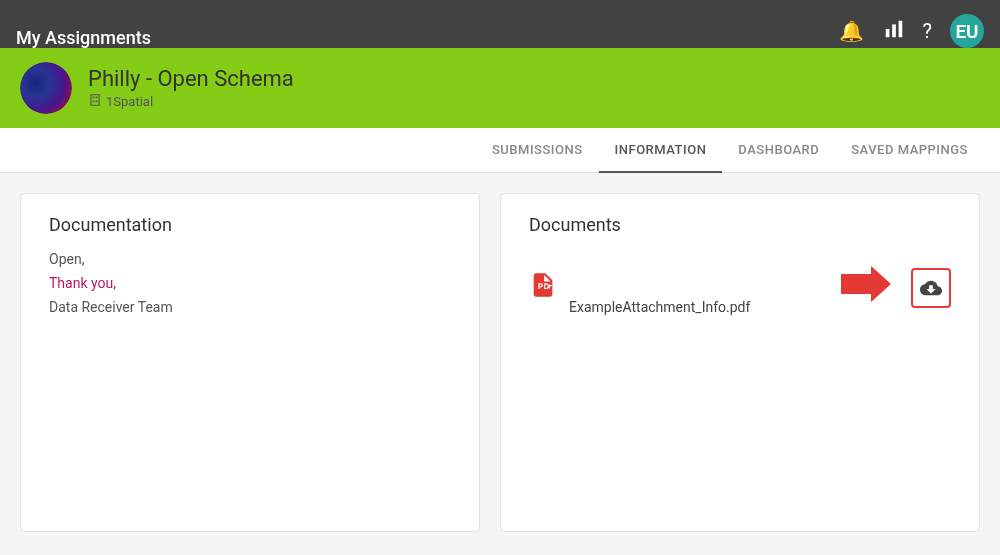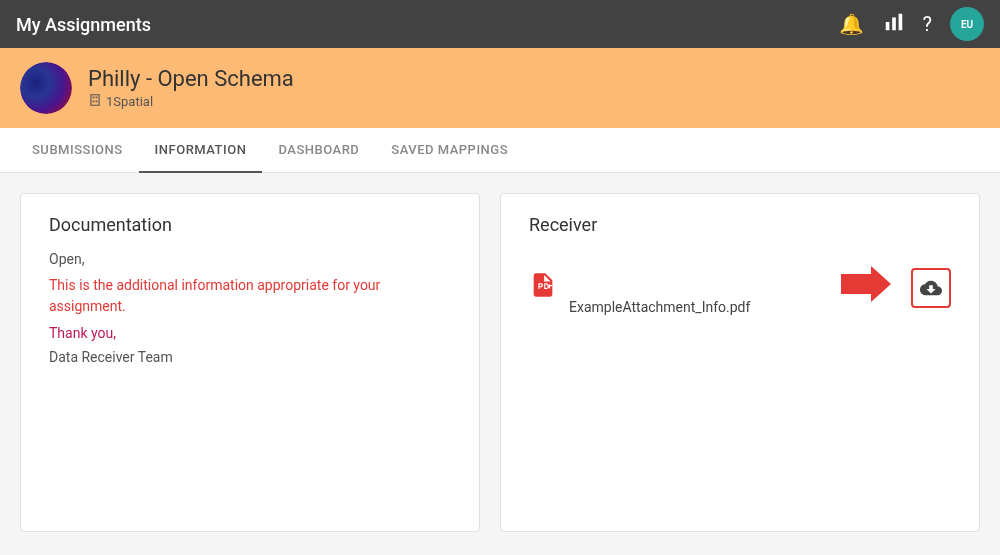--- a/index.html
+++ b/index.html
@@ -3,21 +3,21 @@
   <meta charset="utf-8">
   <style>
     * { margin: 0; padding: 0; box-sizing: border-box; }
     body { font-family: Roboto, Arial, sans-serif; background: #f5f5f5; color: #333; width: 1000px; height: 555px; overflow: hidden; }
 
     
     .top-nav {
       background: #424242;
       height: 48px;
       display: flex;
-      align-items: center;
+      align-items: flex-end;
       justify-content: space-between;
       padding: 0 16px;
     }
     .top-nav-title {
       color: #fff;
       font-size: 18px;
       font-weight: 500;
     }
     .top-nav-actions {
       display: flex;
@@ -31,28 +31,28 @@
     }
     .avatar-circle {
       width: 34px;
       height: 34px;
       border-radius: 50%;
       background: #26a69a;
       color: #fff;
       display: flex;
       align-items: center;
       justify-content: center;
-      font-size: 10px;
+      font-size: 19px;
       font-weight: 600;
       cursor: pointer;
     }
 
     
     .banner {
-      background: #fdba74;
+      background: #84cc16;
       padding: 31px 20px;
       display: flex;
       align-items: center;
       gap: 16px;
       height: 80px;
     }
     .banner-avatar {
       width: 52px;
       height: 52px;
       border-radius: 50%;
@@ -80,20 +80,21 @@
       margin-top: 2px;
     }
 
     
     .tabs {
       display: flex;
       gap: 0;
       background: #fff;
       border-bottom: 1px solid #e0e0e0;
       padding: 0 16px;
+      justify-content: flex-end;
     }
     .tab {
       padding: 14px 16px;
       font-size: 13px;
       font-weight: 500;
       color: #888;
       cursor: pointer;
       letter-spacing: 0.5px;
       text-transform: uppercase;
       border-bottom: 2px solid transparent;
@@ -231,27 +232,26 @@
   <div class="tab active">INFORMATION</div>
   <div class="tab">DASHBOARD</div>
   <div class="tab">SAVED MAPPINGS</div>
 </div>
 
 <div class="main">
 
   <div class="card card-left">
     <div class="card-title">Documentation</div>
     <div class="doc-text-hello">Open,</div>
-    <div class="doc-text-info">This is the additional information appropriate for your assignment.</div>
     <div class="doc-text-thanks">Thank you,</div>
     <div class="doc-text-team">Data Receiver Team</div>
   </div>
 
   <div class="card card-right">
-    <div class="card-title">Receiver</div>
+    <div class="card-title">Documents</div>
     <div class="doc-row">
       <span class="pdf-icon">
         <svg width="28" height="28" viewBox="0 0 24 24" fill="#e53935">
           <path d="M14 2H6c-1.1 0-2 .9-2 2v16c0 1.1.9 2 2 2h12c1.1 0 2-.9 2-2V8l-6-6zm-1 7V3.5L18.5 9H13zM8.5 15.5c-.3 0-.5-.2-.5-.5v-4c0-.3.2-.5.5-.5h1.8c.9 0 1.7.8 1.7 1.7 0 1-.8 1.8-1.7 1.8H9v1c0 .3-.2.5-.5.5zm.5-2.5h1.3c.4 0 .7-.3.7-.7s-.3-.8-.7-.8H9v1.5zm4.5 2.5c-.3 0-.5-.2-.5-.5v-4c0-.3.2-.5.5-.5h1.3c1.2 0 2.2 1 2.2 2.5s-1 2.5-2.2 2.5H13.5zm.5-1h.8c.7 0 1.2-.7 1.2-1.5s-.5-1.5-1.2-1.5H14v3zm5.5-3.5h-1.5v1h1.3c.3 0 .5.2.5.5s-.2.5-.5.5H18v1.5c0 .3-.2.5-.5.5s-.5-.2-.5-.5V12c0-.3.2-.5.5-.5H20c.3 0 .5.2.5.5s-.2.5-.5.5z"></path>
         </svg>
       </span>
       <span class="doc-filename">ExampleAttachment_Info.pdf</span>
       <span class="arrow-right">
         <svg width="50" height="36" viewBox="0 0 50 36" fill="#e53935">
           <polygon points="0,8 30,8 30,0 50,18 30,36 30,28 0,28"></polygon>

